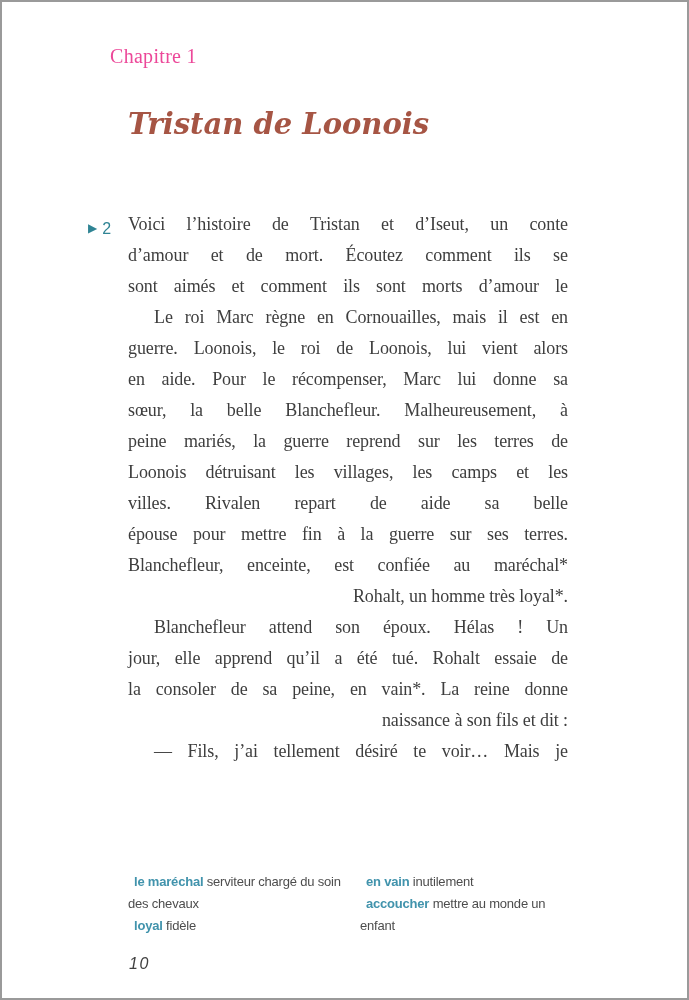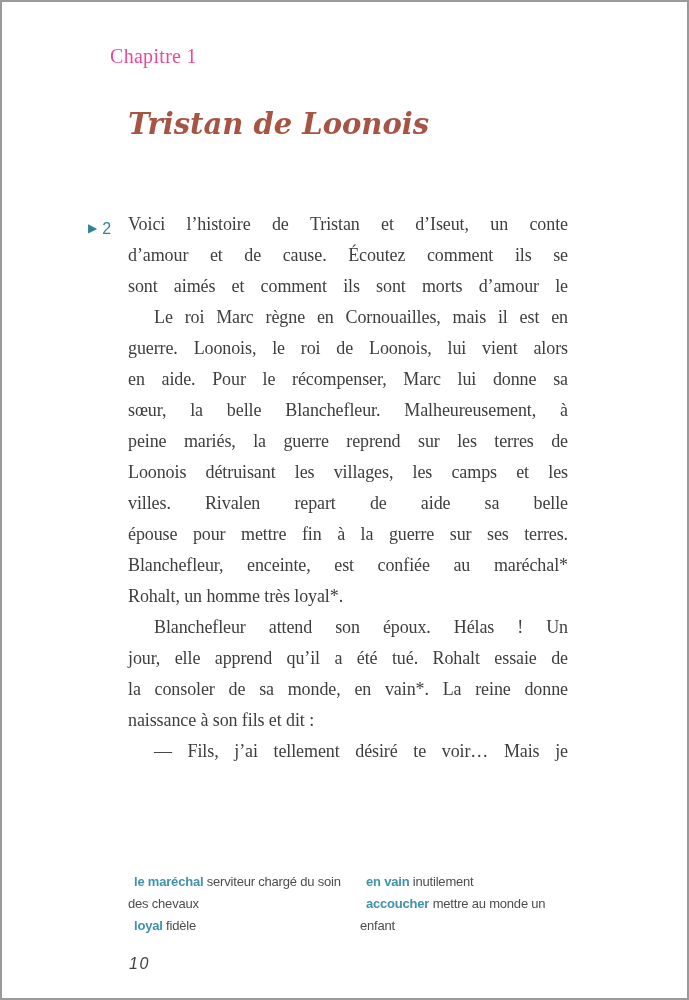--- a/index.html
+++ b/index.html
@@ -42,20 +42,21 @@
   }
   .body-text{
     position:absolute;left:126px;top:207px;width:440px;
     font-size:18px;
     letter-spacing:-0.1px;
   }
   .line{
     display:flex;justify-content:space-between;
     height:31px;line-height:31px;
     white-space:nowrap;
+    text-align:right;
   }
   .line.last{display:block;white-space:normal;}
   .line.indent{padding-left:26px;}
   .glossary{
     position:absolute;left:126px;top:869px;width:440px;
     font-family:"Liberation Sans", sans-serif;
     font-size:13px;line-height:22px;
     color:#4d4d4d;
     letter-spacing:-0.2px;
   }
@@ -93,21 +94,21 @@
         <span>Tristan</span>
         <span>et</span>
         <span>d’Iseut,</span>
         <span>un</span>
         <span>conte</span>
       </div>
       <div class="line">
         <span>d’amour</span>
         <span>et</span>
         <span>de</span>
-        <span>cause.</span>
+        <span>mort.</span>
         <span>Écoutez</span>
         <span>comment</span>
         <span>ils</span>
         <span>se</span>
       </div>
       <div class="line">
         <span>sont</span>
         <span>aimés</span>
         <span>et</span>
         <span>comment</span>
@@ -229,21 +230,21 @@
         <span>tué.</span>
         <span>Rohalt</span>
         <span>essaie</span>
         <span>de</span>
       </div>
       <div class="line">
         <span>la</span>
         <span>consoler</span>
         <span>de</span>
         <span>sa</span>
-        <span>monde,</span>
+        <span>peine,</span>
         <span>en</span>
         <span>vain*.</span>
         <span>La</span>
         <span>reine</span>
         <span>donne</span>
       </div>
       <div class="line last">naissance à son fils et dit :</div>
       <div class="line indent">
         <span>—</span>
         <span>Fils,</span>

